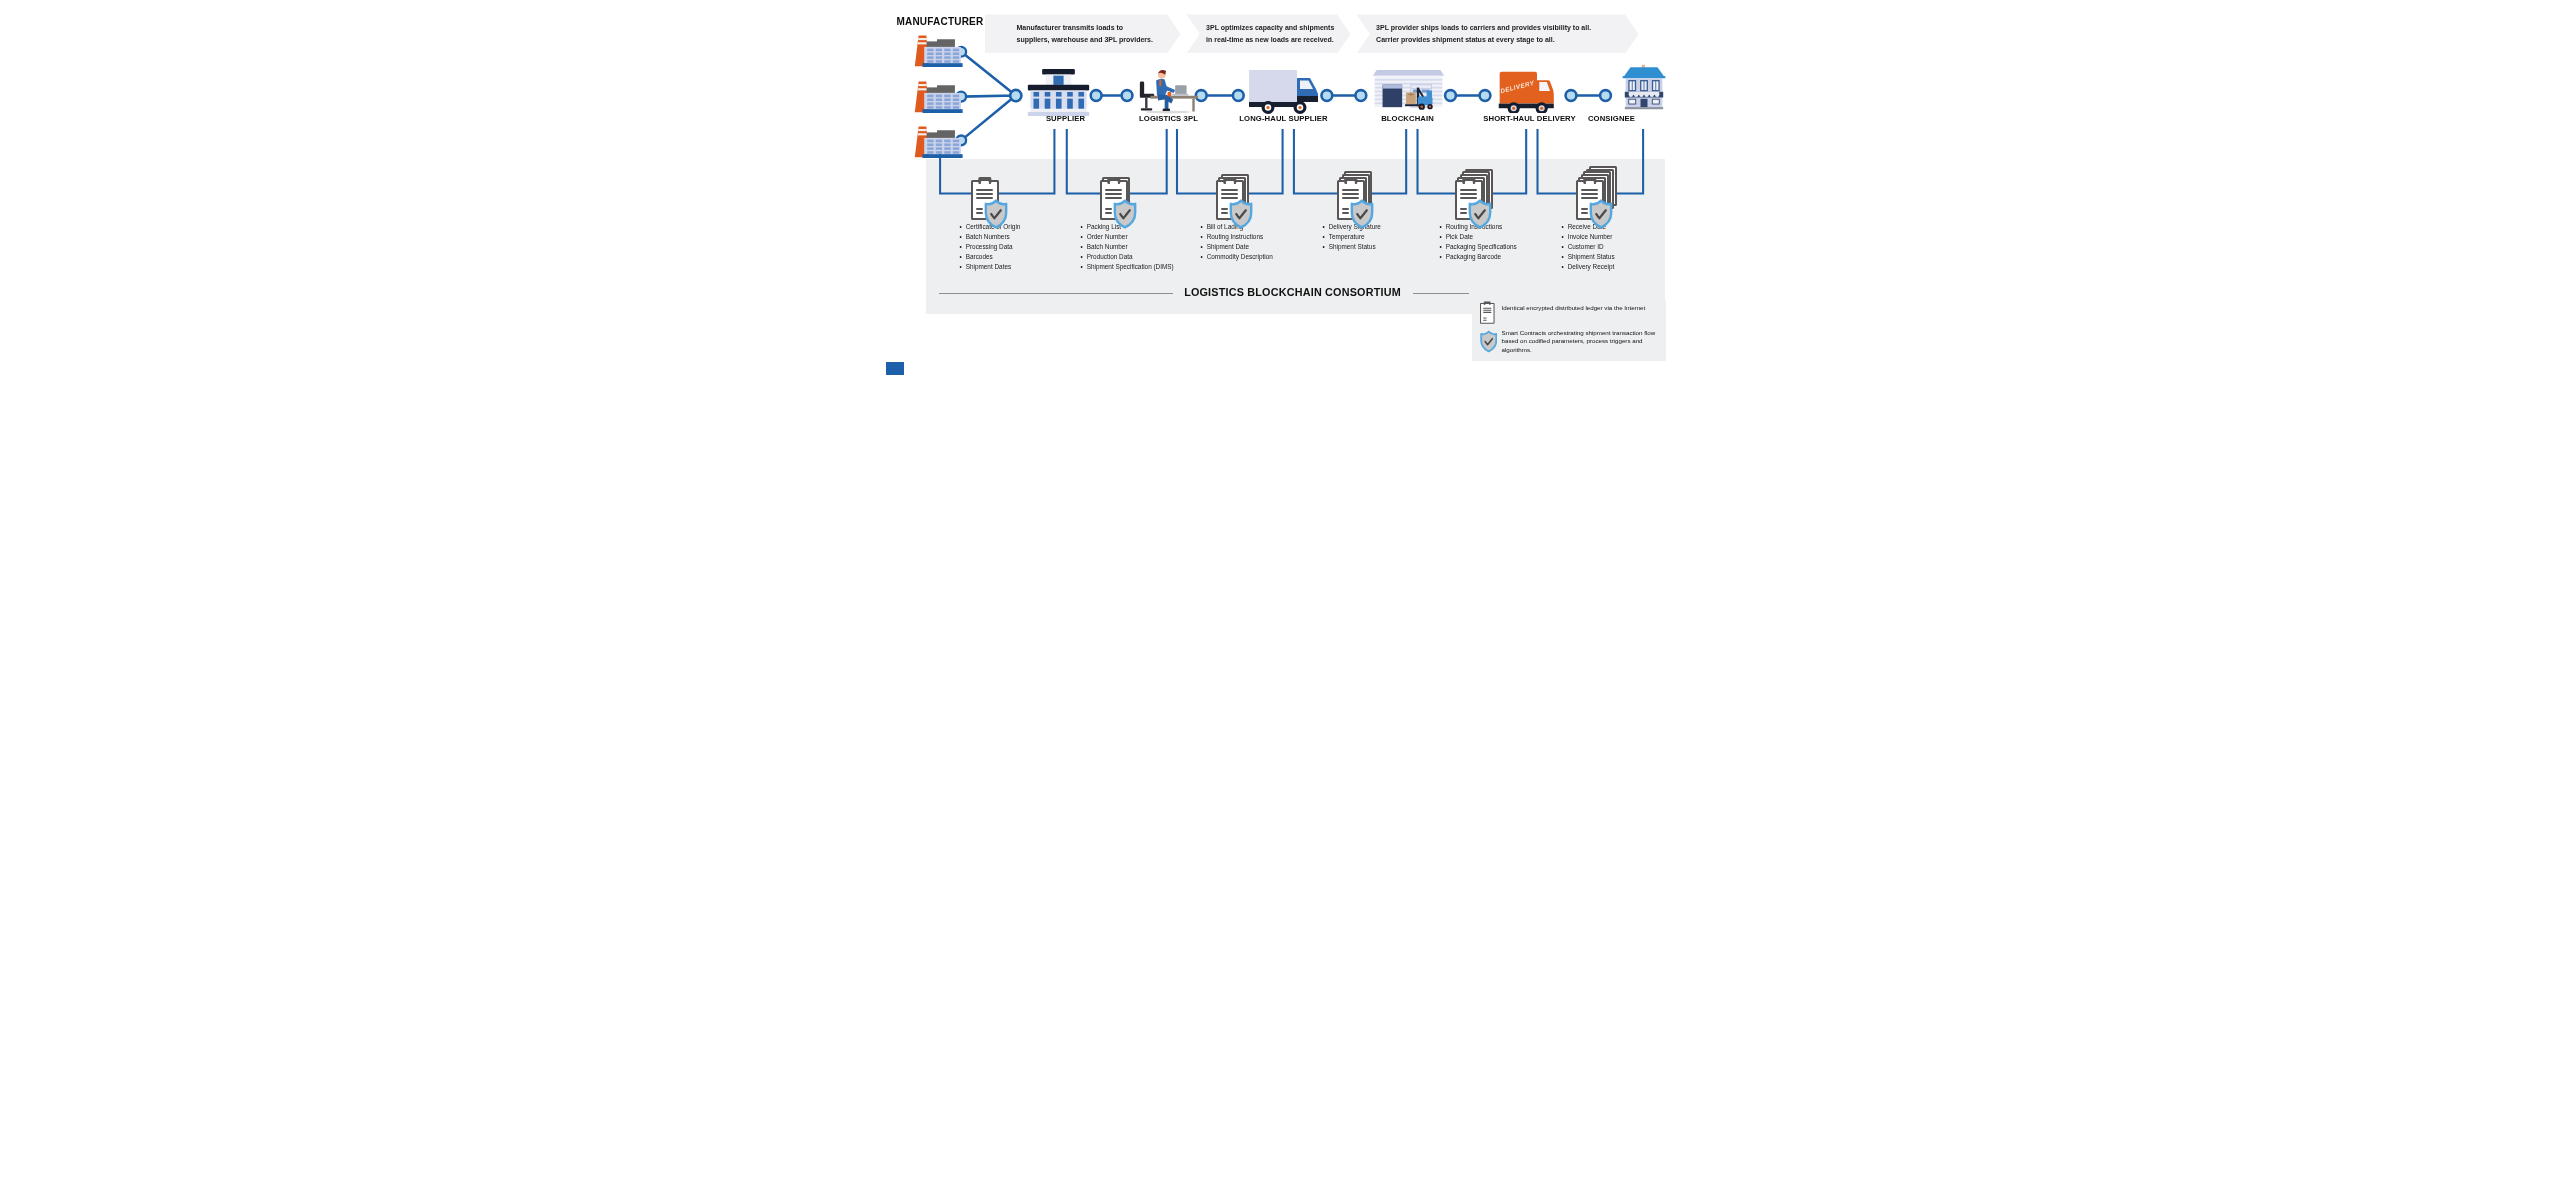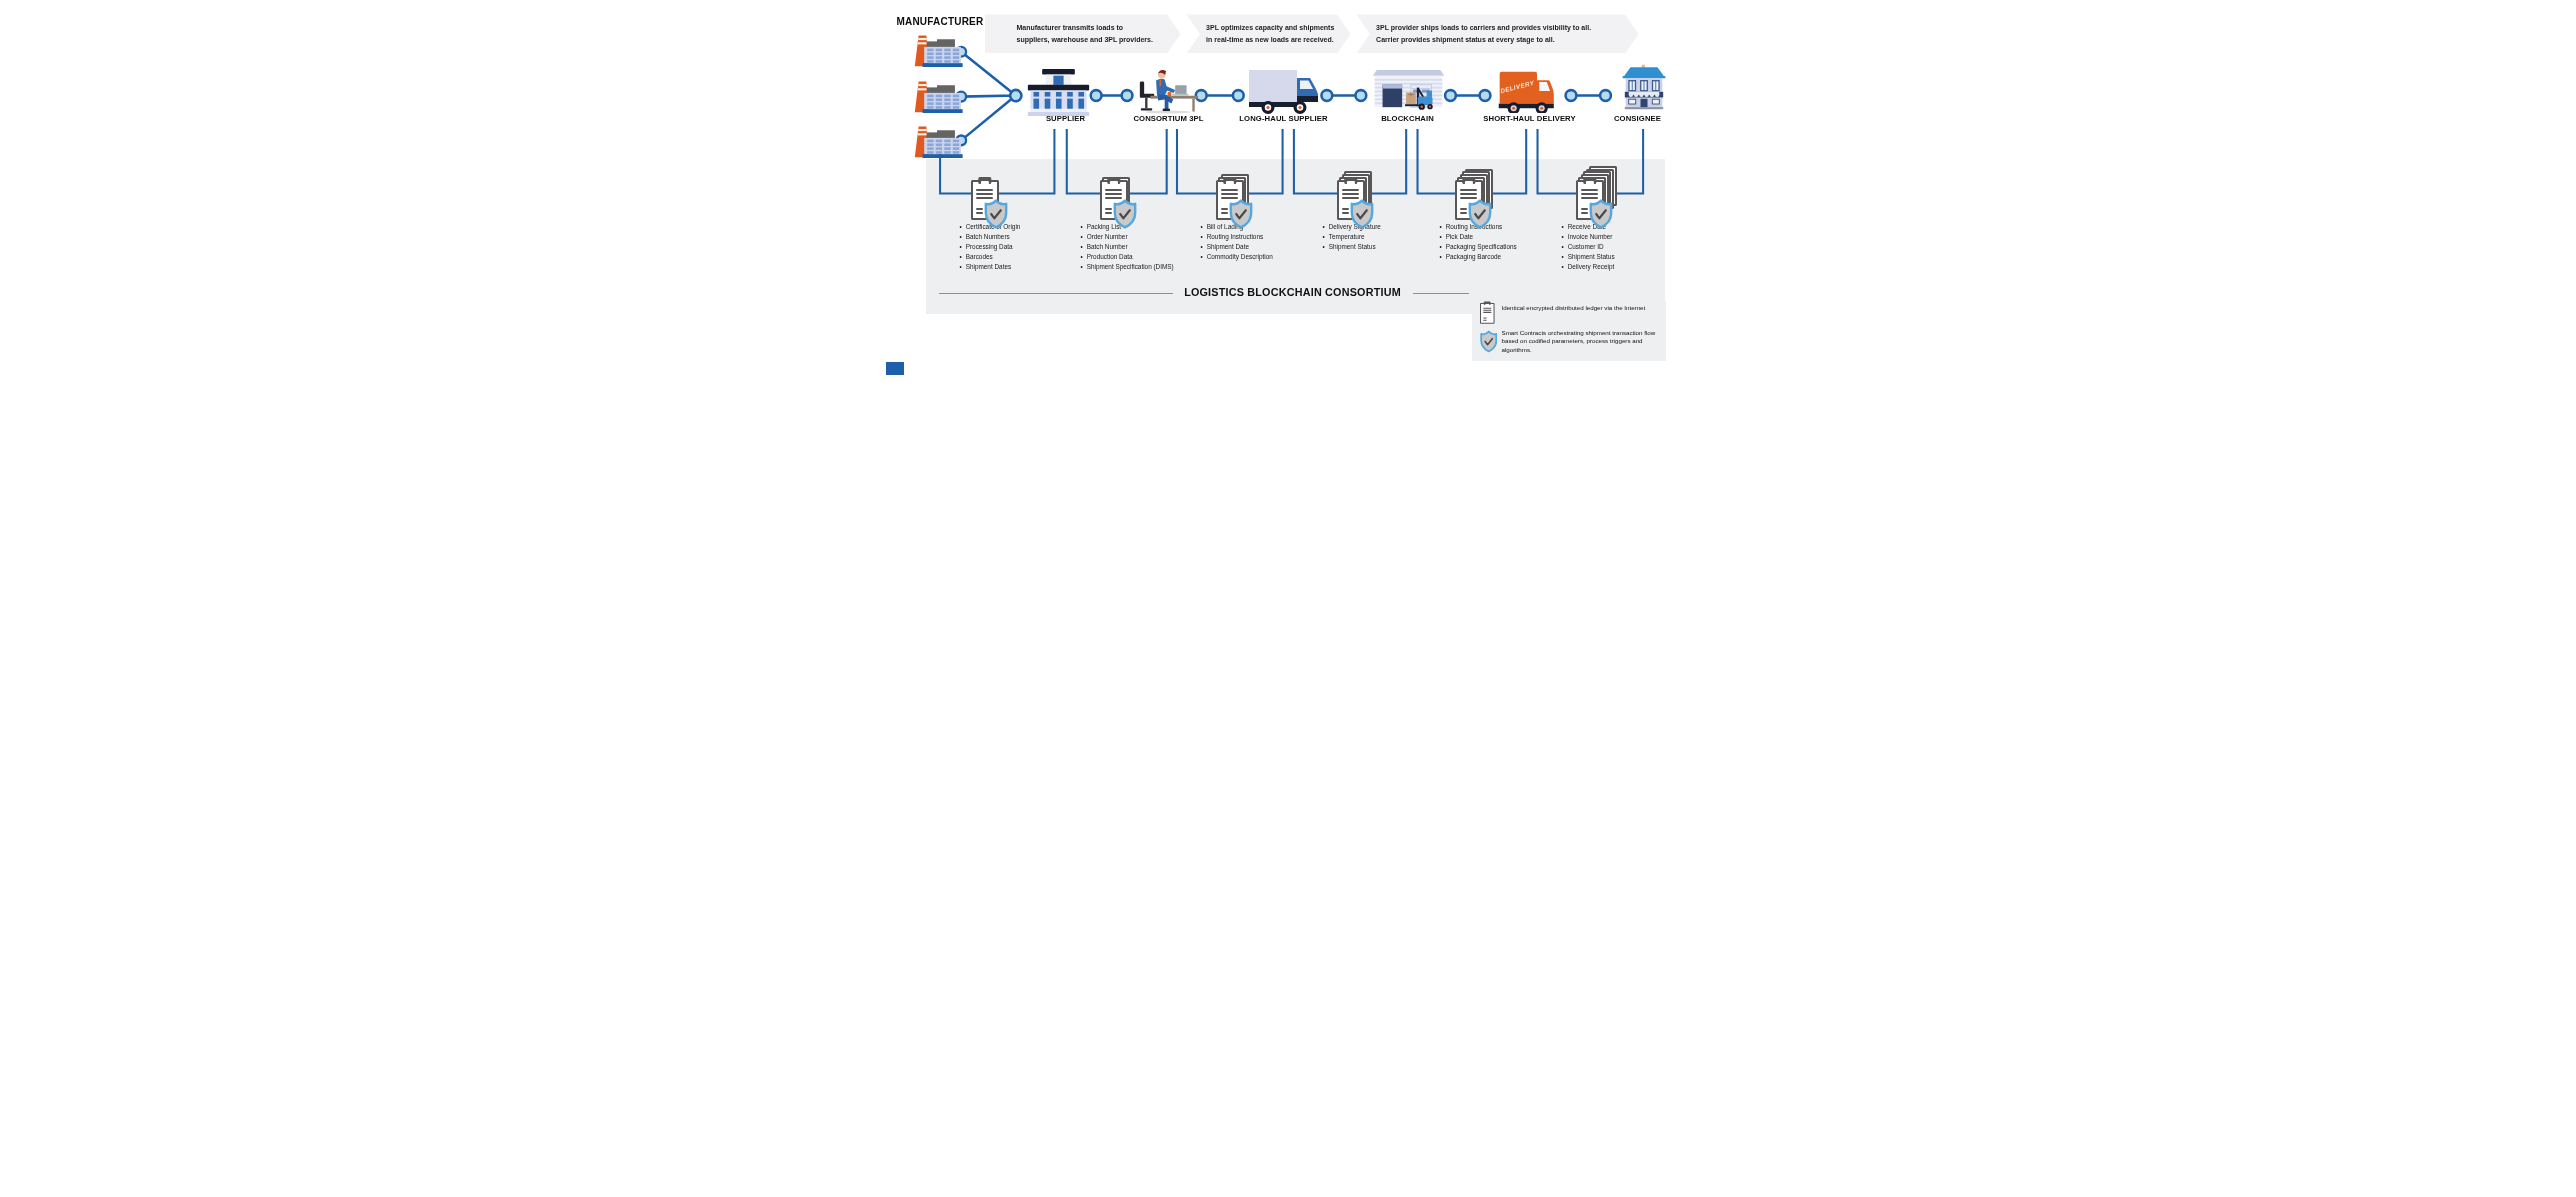--- a/index.html
+++ b/index.html
@@ -327,25 +327,25 @@
     </g>
     <rect x="47" y="78" width="16" height="19" fill="#31466e"></rect>
     <rect x="19" y="78" width="18" height="13" fill="#31466e"></rect>
       <rect x="21" y="80" width="14" height="9" fill="#eef1f8"></rect>
     <rect x="73" y="78" width="18" height="13" fill="#31466e"></rect>
       <rect x="75" y="80" width="14" height="9" fill="#eef1f8"></rect>
     <rect x="11" y="97" width="88" height="5" fill="#8d939e"></rect>
   </svg>
 
   <div class="entity-label" style="left:118px">SUPPLIER</div>
-  <div class="entity-label" style="left:221px">CONSORTIUM 3PL</div>
+  <div class="entity-label" style="left:221px">LOGISTICS 3PL</div>
   <div class="entity-label" style="left:336px">LONG-HAUL SUPPLIER</div>
   <div class="entity-label" style="left:460px">BLOCKCHAIN</div>
   <div class="entity-label" style="left:582px">SHORT-HAUL DELIVERY</div>
-  <div class="entity-label" style="left:690px">CONSIGNEE</div>
+  <div class="entity-label" style="left:664px">CONSIGNEE</div>
 
   <div class="ledger" style="left:85px">
     <div class="clipboard">
         <div class="clip-tab"></div>
         <div class="clip-tab2"></div>
         <div class="dl l1"></div>
         <div class="dl l2"></div>
         <div class="dl l3"></div>
         <div class="dl s1"></div>
         <div class="dl s2"></div>

